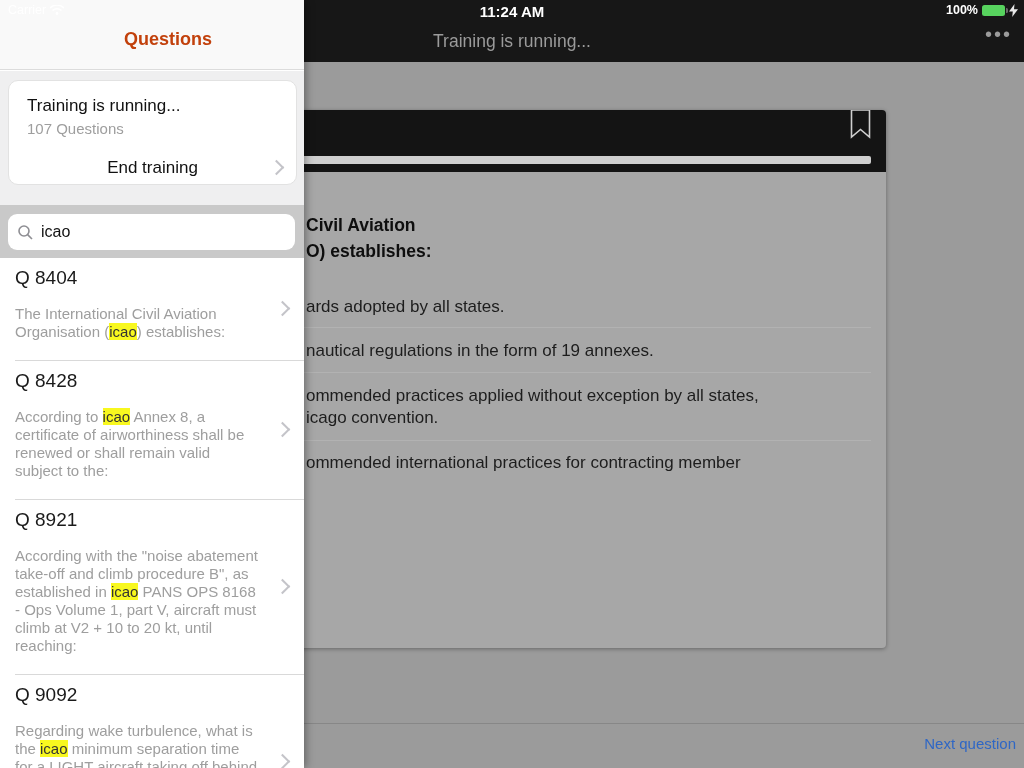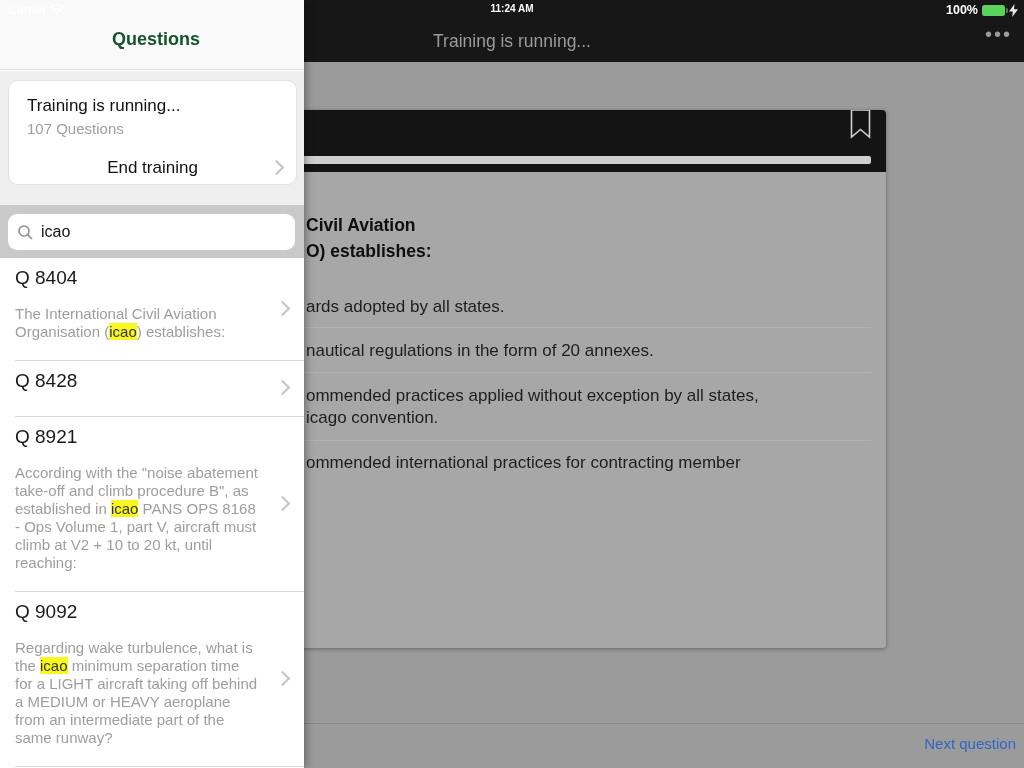--- a/index.html
+++ b/index.html
@@ -4,21 +4,21 @@
 <style>
   * { margin:0; padding:0; box-sizing:border-box; }
   html,body { width:1024px; height:768px; overflow:hidden;
     font-family:"Liberation Sans", sans-serif; background:#9b9b9b; }
   .screen { position:relative; width:1024px; height:768px; overflow:hidden; }
 
   
   .main { position:absolute; inset:0; }
   .navbar { position:absolute; top:0; left:0; width:1024px; height:62px; background:#171717; }
   .sb-time { position:absolute; top:3px; left:0; width:100%; text-align:center;
-    color:#ffffff; font-size:10px; font-weight:700; }
+    color:#ffffff; font-size:15px; font-weight:700; }
   .batt-wrap { position:absolute; right:6px; top:2px; height:16px; display:flex;
     align-items:center; gap:4px; color:#ffffff; font-size:12.5px; font-weight:600;justify-content:space-between; }
   .batt-body { position:relative; width:23px; height:11px; background:#57d35e;
     border-radius:2.5px; display:inline-block; }
   .batt-body::after { content:""; position:absolute; right:-3px; top:3px; width:2px;
     height:5px; background:#6a6a6a; border-radius:0 1.5px 1.5px 0; }
   .nav-title { position:absolute; top:31px; left:0; width:100%; text-align:center;
     color:#9b9b9b; font-size:17.5px; }
   .more-btn { position:absolute; right:12px; top:24px; color:#9b9b9b; font-size:20px;
     letter-spacing:2px; line-height:20px; cursor:default; }
@@ -44,22 +44,22 @@
   .toolbar-line { position:absolute; left:0; right:0; top:661px; height:1px; background:#878787; }
   .next-btn { position:absolute; right:8px; top:673px; font-size:15px; color:#2f67c5; cursor:default; }
 
   
   .sidebar { position:absolute; left:0; top:0; width:304px; height:768px; background:#ffffff;
     box-shadow:2px 0 8px rgba(0,0,0,0.35); z-index:20; }
   .sb-header { position:absolute; top:0; left:0; right:0; height:70px; background:#f9f9f9;
     border-bottom:1px solid #dcdcdc; }
   .carrier { position:absolute; top:3px; left:8px; color:#ffffff; font-size:12.5px;
     display:flex; align-items:center; gap:4px; }
-  .sb-title { position:absolute; top:29px; left:4px; width:100%; text-align:center;
-    font-size:18px; font-weight:700; color:#14532d; }
+  .sb-title { position:absolute; top:29px; left:16px; width:100%; text-align:center;
+    font-size:18px; font-weight:700; color:#c2410c; }
 
   .sb-section { position:absolute; top:71px; left:0; right:0; height:134px; background:#efeff0; }
   .t-card { position:absolute; left:8px; right:7px; top:9px; height:105px; background:#ffffff;
     border:1px solid #e2e2e2; border-radius:10px; padding:15px 18px; }
   .t-status { font-size:17px; color:#111111; }
   .t-count { font-size:15px; color:#9e9e9e; margin-top:4px; }
   .t-end { font-size:17px; color:#111111; margin-top:21px; cursor:default;text-align:center; }
   .chev { width:11px; height:11px; border-top:2.5px solid #c4c4c9;
     border-right:2.5px solid #c4c4c9; transform:rotate(45deg); display:inline-block; }
   .t-card .chev { position:absolute; right:14px; top:81px; }
@@ -111,21 +111,21 @@
         <div class="q-title">
           <div>Civil Aviation</div>
           <div>O) establishes:</div>
         </div>
 
         <div class="answer a0">
             <div>ards adopted by all states.</div>
           </div>
         <div class="cdiv cd0"></div>
         <div class="answer a1">
-            <div>nautical regulations in the form of 20 annexes.</div>
+            <div>nautical regulations in the form of 19 annexes.</div>
           </div>
         <div class="cdiv cd1"></div>
         <div class="answer a2">
             <div>ommended practices applied without exception by all states,</div>
             <div>icago convention.</div>
           </div>
         <div class="cdiv cd2"></div>
         <div class="answer a3">
             <div>ommended international practices for contracting member</div>
           </div>
@@ -170,20 +170,21 @@
     </div>
 
     <div class="q-list">
       <div class="qitem">
         <div class="qitem-title">Q 8404</div>
         <div class="qitem-sub"><span>The International Civil Aviation Organisation (</span><span class="hl">icao</span><span>) establishes:</span></div>
         <span class="chev"></span>
       </div>
       <div class="qitem">
         <div class="qitem-title">Q 8428</div>
+        <div class="qitem-sub"><span>According to </span><span class="hl">icao</span><span> Annex 8, a certificate of airworthiness shall be renewed or shall remain valid subject to the:</span></div>
         <span class="chev"></span>
       </div>
       <div class="qitem">
         <div class="qitem-title">Q 8921</div>
         <div class="qitem-sub"><span>According with the "noise abatement take-off and climb procedure B", as established in </span><span class="hl">icao</span><span> PANS OPS 8168 - Ops Volume 1, part V, aircraft must climb at V2 + 10 to 20 kt, until reaching:</span></div>
         <span class="chev"></span>
       </div>
       <div class="qitem">
         <div class="qitem-title">Q 9092</div>
         <div class="qitem-sub"><span>Regarding wake turbulence, what is the </span><span class="hl">icao</span><span> minimum separation time for a LIGHT aircraft taking off behind a MEDIUM or HEAVY aeroplane from an intermediate part of the same runway?</span></div>

